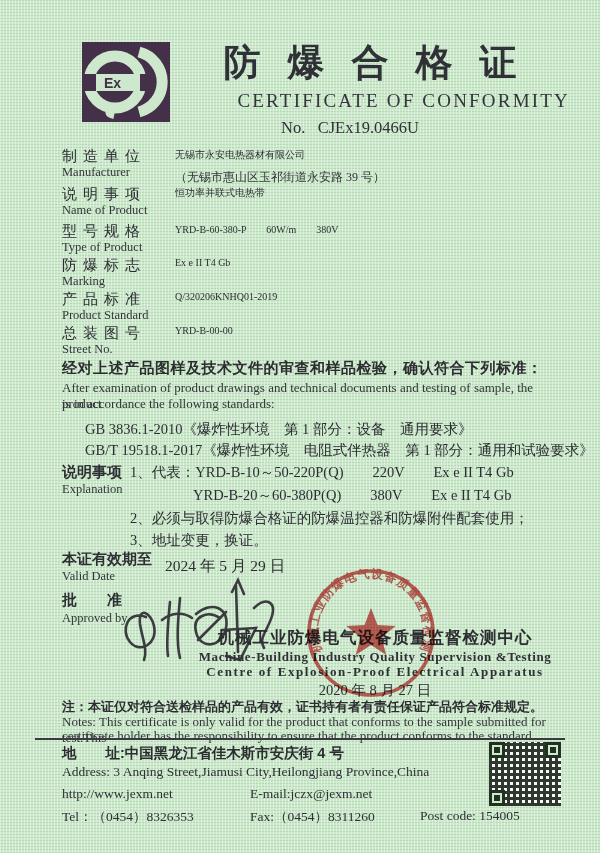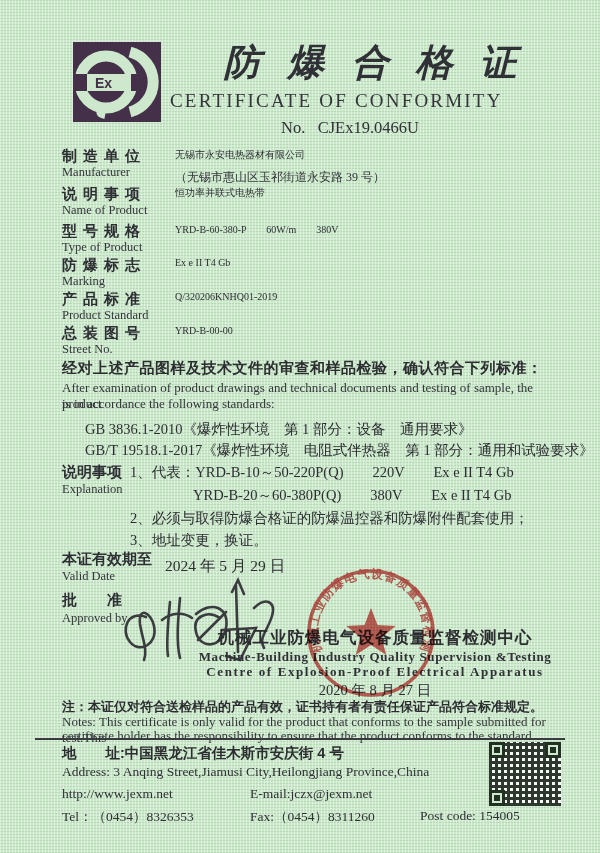--- a/index.html
+++ b/index.html
@@ -13,27 +13,27 @@
     background-color:#cde8cc;
     background-image:
       repeating-linear-gradient(90deg, rgba(255,255,255,.38) 0 1px, rgba(0,0,0,0) 1px 3px),
       repeating-linear-gradient(0deg, rgba(150,205,150,.45) 0 1px, rgba(0,0,0,0) 1px 3px);
   }
   .abs{position:absolute;}
   .serif{font-family:"Liberation Serif","DejaVu Serif",serif;}
   .pre{white-space:pre;}
   
   .title-cn{left:170px;top:38px;width:400px;text-align:center;
-    font-size:37px;font-weight:bold;letter-spacing:27px;padding-left:27px;box-sizing:border-box;color:#303137;font-style:italic;}
-  .title-en{left:170px;top:90px;width:400px;text-align:left;
+    font-size:37px;font-weight:bold;letter-spacing:27px;padding-left:27px;box-sizing:border-box;color:#303137;}
+  .title-en{left:170px;top:90px;width:400px;text-align:right;
     font-size:19px;letter-spacing:2.2px;color:#34353b;}
   .cert-no{left:170px;top:118px;width:360px;text-align:center;font-size:16.5px;color:#303137;}
   
   .frow{left:0;width:600px;height:38px;}
-  .flc{position:absolute;left:62px;top:0;font-size:15px;font-weight:bold;letter-spacing:6px;color:#2e2f34;}
+  .flc{position:absolute;left:62px;top:0;font-size:15px;font-weight:normal;letter-spacing:6px;color:#2e2f34;}
   .fle{position:absolute;left:62px;top:18px;font-family:"Liberation Serif","DejaVu Serif",serif;font-size:12.5px;color:#34353b;}
   .fv{position:absolute;left:175px;top:1px;font-family:"Liberation Serif","DejaVu Serif",serif;font-size:10px;white-space:pre;color:#2d2e33;}
   .fsub{position:absolute;left:175px;top:22px;font-family:"Liberation Serif","DejaVu Serif",serif;font-size:12px;color:#34353b;}
   .stmt-cn{left:62px;top:359px;font-size:15px;font-weight:bold;letter-spacing:.5px;}
   .stmt-en{left:62px;width:490px;font-size:13px;color:#34353b;}
   .std{left:85px;font-size:14.5px;white-space:pre;color:#2d2e33;}
   .exp-item{font-size:14.5px;white-space:pre;color:#2d2e33;}
   .lab-cn{font-size:15px;font-weight:bold;color:#2e2f34;}
   .lab-en{font-family:"Liberation Serif","DejaVu Serif",serif;font-size:12.5px;color:#34353b;}
   .issuer-cn{left:130px;top:627px;width:490px;text-align:center;font-size:16.5px;font-weight:bold;letter-spacing:1px;color:#2c2d31;}
@@ -53,21 +53,21 @@
       repeating-linear-gradient(0deg,#2e382e 0 3px, rgba(0,0,0,0) 3px 6px),
       repeating-linear-gradient(90deg,#2e382e 0 3px, rgba(255,255,255,.85) 3px 6px);}
   .qr .finder{position:absolute;width:16px;height:16px;border:3px solid #223022;background:#cde8cc;box-sizing:border-box;}
   .qr .finder::after{content:"";position:absolute;left:2px;top:2px;width:6px;height:6px;background:#223022;}
 </style>
 </head>
 <body>
 
 <div id="page">
 
-  <div class="abs" style="left:73px;top:42px;width:88px;height:64px;">
+  <div class="abs" style="left:82px;top:42px;width:88px;height:64px;">
     <svg width="88" height="80" viewBox="0 0 88 80">
       <rect x="0" y="0" width="88" height="80" fill="#443049"></rect>
       <circle cx="33" cy="40" r="26" fill="none" stroke="#cde8cc" stroke-width="11"></circle>
       <rect x="0" y="32" width="88" height="17" fill="#443049"></rect>
       <path d="M 57,10 a 31,31 0 0 1 0,60" fill="none" stroke="#cde8cc" stroke-width="11"></path>
       <rect x="14" y="32" width="44" height="17" fill="#cde8cc"></rect>
       <text x="22" y="46" font-family="Liberation Sans, sans-serif" font-size="14" font-weight="bold" fill="#443049">Ex</text>
       <path d="M 30,66 q -8,6 2,8" fill="none" stroke="#cde8cc" stroke-width="6"></path>
     </svg>
   </div>

